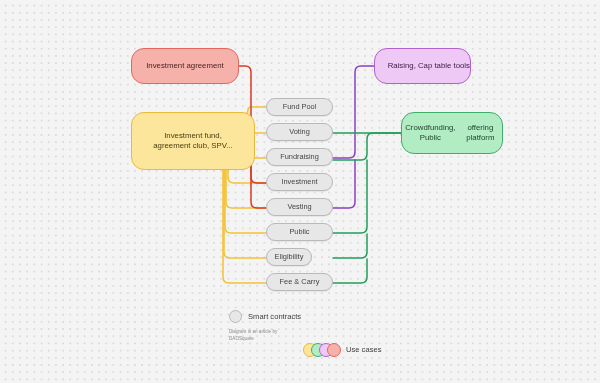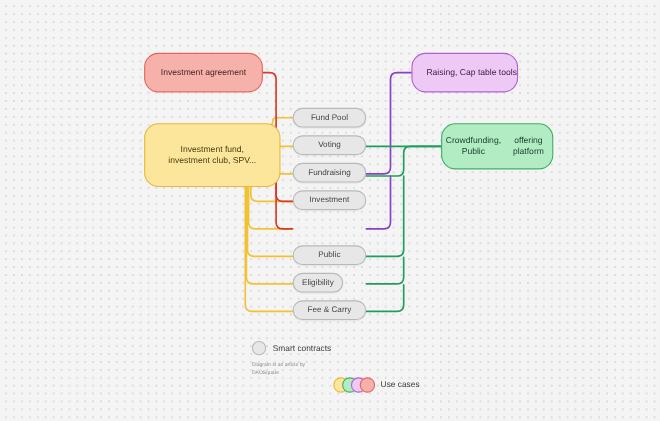--- a/index.html
+++ b/index.html
@@ -144,21 +144,21 @@
       <path stroke="#1e9e5a" d="M333,283 H361 Q367,283 367,277 V259"></path>
     </g>
   </svg>
 
   <div class="node node-red" style="left:131px; top:48px; width:108px; height:36px;">
     <span>Investment agreement</span>
   </div>
 
   <div class="node node-yellow" style="left:99px; top:112px; width:124px; height:58px; flex-direction:column;margin-left:32px;">
     <span>Investment fund,</span>
-    <span>investment club, SPV...</span>
+    <span>agreement club, SPV...</span>
   </div>
 
   <div class="node node-purple" style="left:374px; top:48px; width:97px; height:36px;">
     <span>Raising, Cap table tools</span>
   </div>
 
   <div class="node node-green" style="left:401px; top:112px; width:102px; height:42px; flex-direction:row;">
     <span>Crowdfunding, Public</span>
     <span>offering platform</span>
   </div>
@@ -167,20 +167,23 @@
     <span>Fund Pool</span>
   </div>
   <div class="node node-gray" style="left:266px; top:123px; width:67px; height:18px;">
     <span>Voting</span>
   </div>
   <div class="node node-gray" style="left:266px; top:148px; width:67px; height:18px;">
     <span>Fundraising</span>
   </div>
   <div class="node node-gray" style="left:266px; top:173px; width:67px; height:18px;text-align:right;">
     <span>Investment</span>
+  </div>
+  <div class="node node-gray" style="left:266px; top:198px; width:67px; height:18px;">
+    <span>Vesting</span>
   </div>
   <div class="node node-gray" style="left:266px; top:223px; width:67px; height:18px;">
     <span>Public</span>
   </div>
   <div class="node node-gray" style="left:266px; top:248px; width:46px; height:18px;">
     <span>Eligibility</span>
   </div>
   <div class="node node-gray" style="left:266px; top:273px; width:67px; height:18px;">
     <span>Fee &amp; Carry</span>
   </div>

